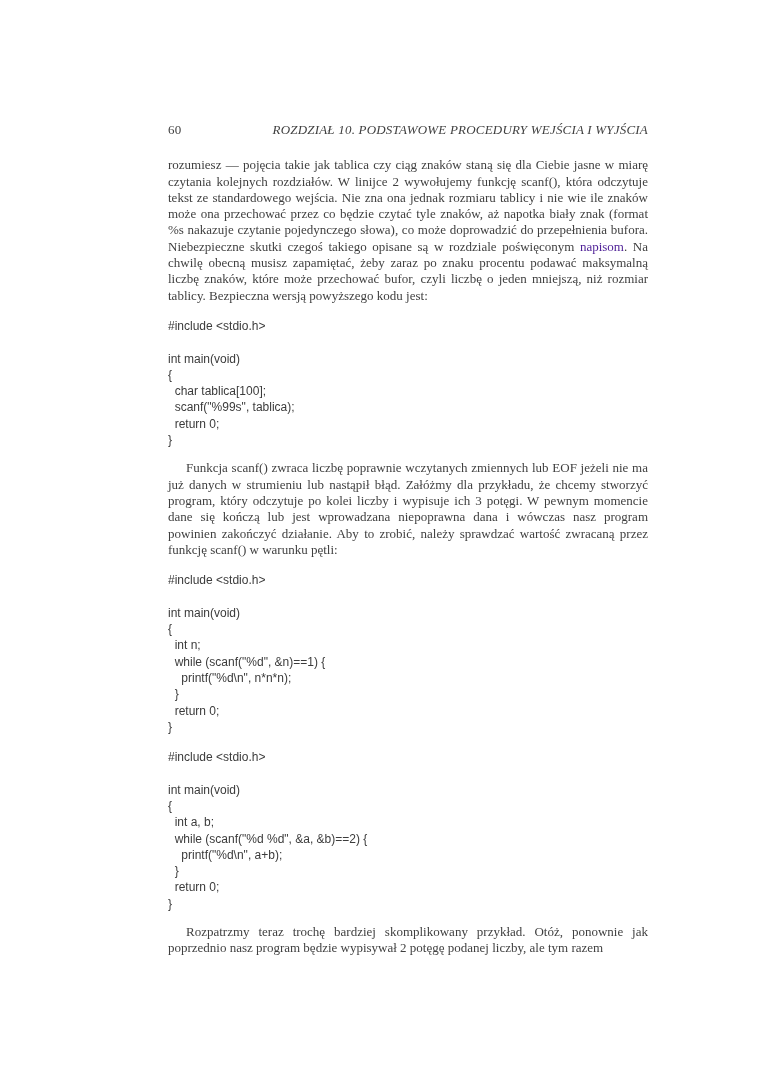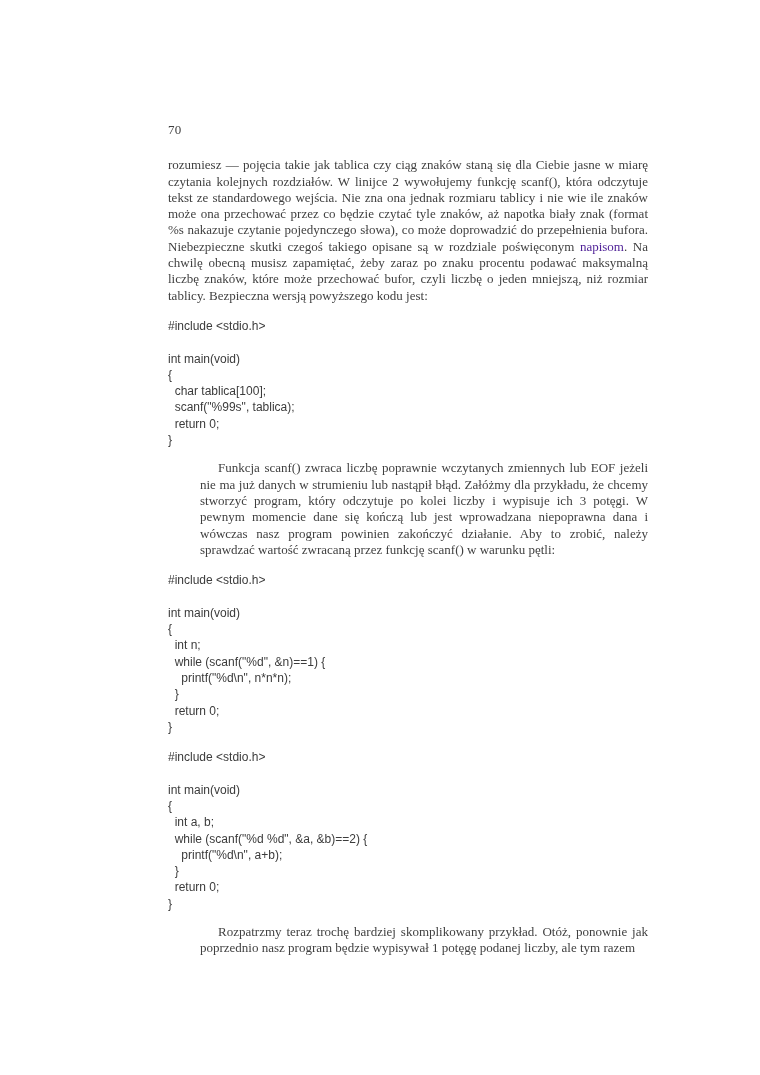--- a/index.html
+++ b/index.html
@@ -39,21 +39,21 @@
   }
   .running-head .chaptitle {
     font-style: italic;
     letter-spacing: 0.2px;
     white-space: nowrap;
   }
   p.body-par {
     margin: 0;
     text-align: justify;
   }
-  p.indent { text-indent: 18px; margin-left: 32px; }
+  p.indent { text-indent: 18px; }
   a.doclink {
     color: #4c1d95;
     text-decoration: none;
     cursor: pointer;
   }
   pre.code {
     font-family: Liberation Sans, sans-serif;
     font-size: 12px;
     line-height: 16.3px;
     color: #3b3b3b;
@@ -61,21 +61,22 @@
     white-space: pre;
   }
 </style>
 </head>
 <body>
 
 <div class="page">
   <div class="content">
 
     <div class="running-head">
-      <span class="pagenum">70</span>
+      <span class="pagenum">60</span>
+      <span class="chaptitle">ROZDZIAŁ 10.  PODSTAWOWE PROCEDURY WEJŚCIA I WYJŚCIA</span>
     </div>
 
     <p class="body-par"><span>rozumiesz — pojęcia takie jak tablica czy ciąg znaków staną się dla Ciebie jasne w miarę czytania kolejnych rozdziałów. W linijce 2 wywołujemy funkcję scanf(), która odczytuje tekst ze standardowego wejścia. Nie zna ona jednak rozmiaru tablicy i nie wie ile znaków może ona przechować przez co będzie czytać tyle znaków, aż napotka biały znak (format %s nakazuje czytanie pojedynczego słowa), co może doprowadzić do przepełnienia bufora. Niebezpieczne skutki czegoś takiego opisane są w rozdziale poświęconym </span><a class="doclink">napisom</a><span>. Na chwilę obecną musisz zapamiętać, żeby zaraz po znaku procentu podawać maksymalną liczbę znaków, które może przechować bufor, czyli liczbę o jeden mniejszą, niż rozmiar tablicy. Bezpieczna wersją powyższego kodu jest:</span></p>
 
     <pre class="code">#include &lt;stdio.h&gt;
 
 int main(void)
 {
   char tablica[100];
   scanf("%99s", tablica);
@@ -100,16 +101,16 @@
 
 int main(void)
 {
   int a, b;
   while (scanf("%d %d", &amp;a, &amp;b)==2) {
     printf("%d\n", a+b);
   }
   return 0;
 }</pre>
 
-    <p class="body-par indent">Rozpatrzmy teraz trochę bardziej skomplikowany przykład. Otóż, ponownie jak poprzednio nasz program będzie wypisywał 1 potęgę podanej liczby, ale tym razem</p>
+    <p class="body-par indent">Rozpatrzmy teraz trochę bardziej skomplikowany przykład. Otóż, ponownie jak poprzednio nasz program będzie wypisywał 2 potęgę podanej liczby, ale tym razem</p>
 
   </div>
 </div>
 
 </body></html>

